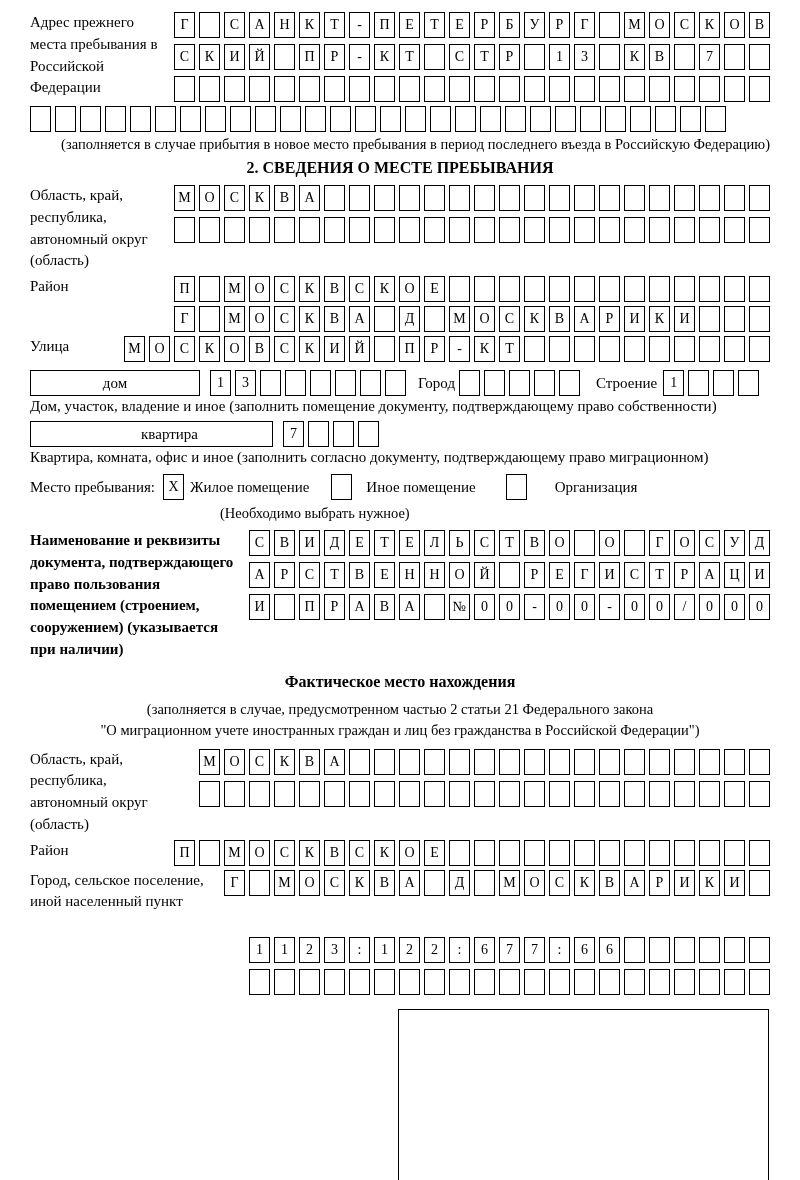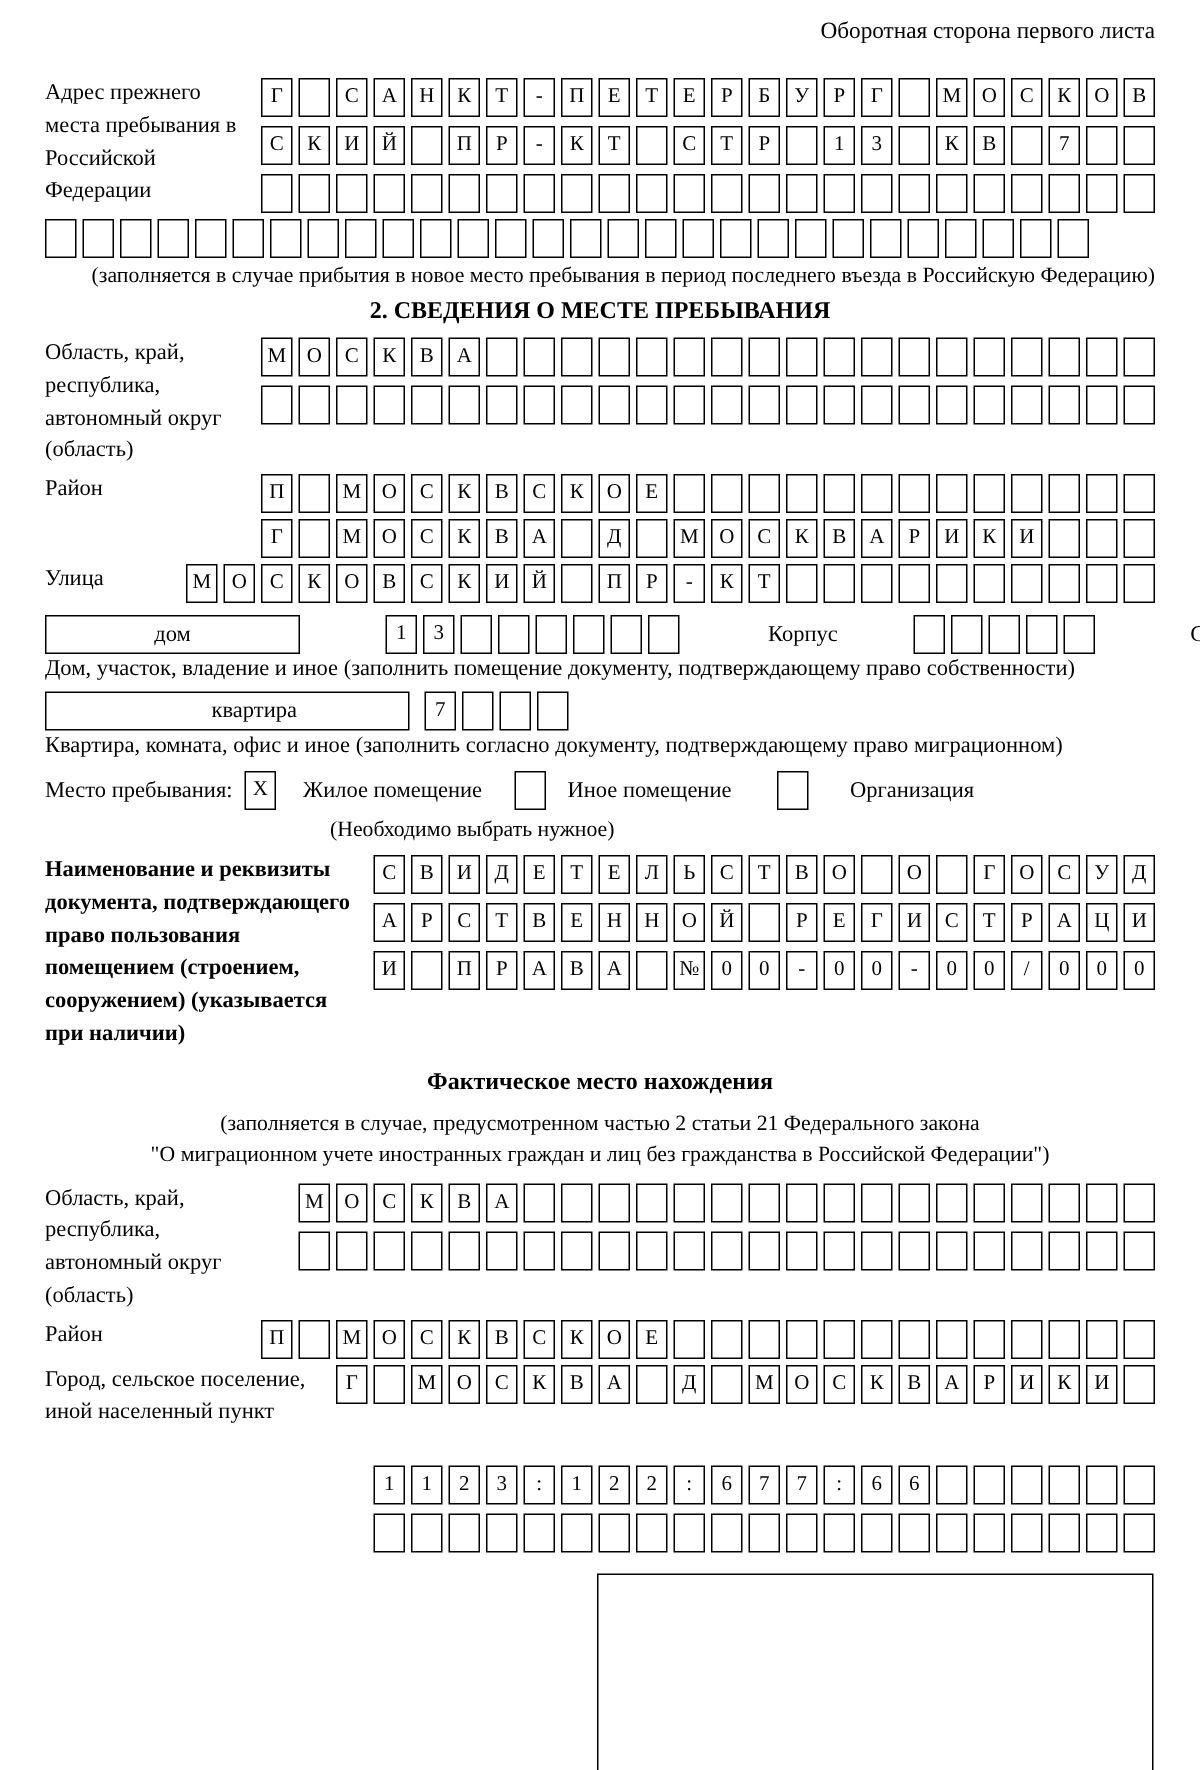--- a/index.html
+++ b/index.html
@@ -26,28 +26,27 @@
   .labelbox{
     border:1.5px solid #000;height:24px;line-height:24px;text-align:center;
     font-size:15px;flex:0 0 auto;
   }
   .inline-note{font-size:15px;margin:2px 0 6px 0;}
   .chk-row{display:flex;align-items:center;margin-top:8px;}
   .chk-row .grid{margin-left:0;}
   .chk-label{font-size:15px;}
   .footer-block{margin-left:auto;width:372px;margin-top:14px;}
   .mark-box{width:369px;height:172px;border:1.6px solid #000;}
-  .mt4{margin-top:4px;} .mt8{margin-top:8px;gap:47px;} .mt12{margin-top:12px;}
+  .mt4{margin-top:4px;} .mt8{margin-top:8px;} .mt12{margin-top:12px;}
 </style>
 </head>
 <body>
 
 <div class="page">
 
-  <div class="hdr-note">Оборотная сторона первого листа</div>
 
   <div class="frow">
     <div class="flabel" style="width:140px;">Адрес прежнего места пребывания в Российской Федерации</div>
     <div class="gridcol">
       <div class="grid">
           <span class="cell">Г</span>
           <span class="cell"></span>
           <span class="cell">С</span>
           <span class="cell">А</span>
           <span class="cell">Н</span>
@@ -313,21 +312,21 @@
     <div class="grid" style="margin-left:10px;">
         <span class="cell">1</span>
         <span class="cell">3</span>
         <span class="cell"></span>
         <span class="cell"></span>
         <span class="cell"></span>
         <span class="cell"></span>
         <span class="cell"></span>
         <span class="cell"></span>
       </div>
-    <div class="chk-label" style="margin-left:12px;">Корпус</div>
+    <div class="chk-label" style="margin-left:12px;">Город</div>
     <div class="grid" style="margin-left:4px;">
         <span class="cell"></span>
         <span class="cell"></span>
         <span class="cell"></span>
         <span class="cell"></span>
         <span class="cell"></span>
       </div>
     <div class="chk-label" style="margin-left:16px;">Строение</div>
     <div class="grid" style="margin-left:6px;">
         <span class="cell">1</span>
@@ -347,21 +346,21 @@
         <span class="cell"></span>
       </div>
   </div>
   <div class="inline-note">Квартира, комната, офис и иное (заполнить согласно документу, подтверждающему право миграционном)</div>
 
   <div class="chk-row">
     <div class="chk-label">Место пребывания:</div>
     <div class="grid" style="margin-left:8px;">
         <span class="cell">X</span>
       </div>
-    <div class="chk-label" style="margin-left:18px;font-family:Liberation Serif, serif;">Жилое помещение</div>
+    <div class="chk-label" style="margin-left:6px;font-family:Liberation Serif, serif;">Жилое помещение</div>
     <div class="grid" style="margin-left:22px;">
         <span class="cell"></span>
       </div>
     <div class="chk-label" style="margin-left:14px;">Иное помещение</div>
     <div class="grid" style="margin-left:30px;">
         <span class="cell"></span>
       </div>
     <div class="chk-label" style="margin-left:28px;">Организация</div>
   </div>
   <div class="sub-note" style="text-align:left;margin:3px 0 6px 190px;">(Необходимо выбрать нужное)</div>

